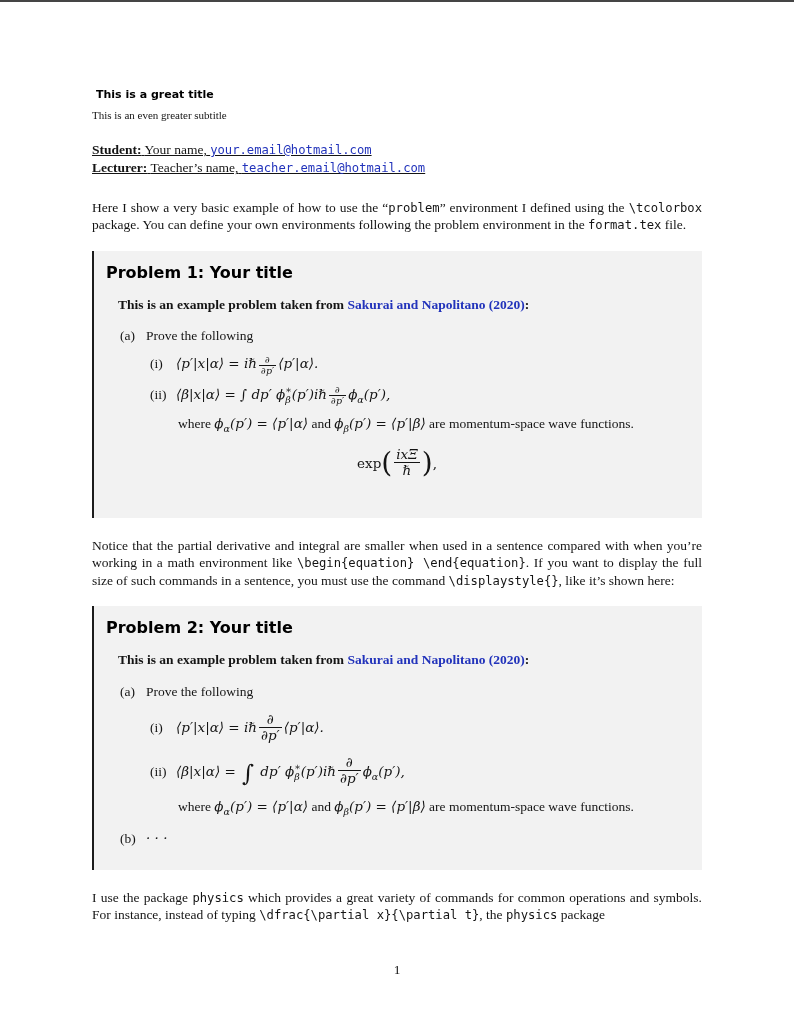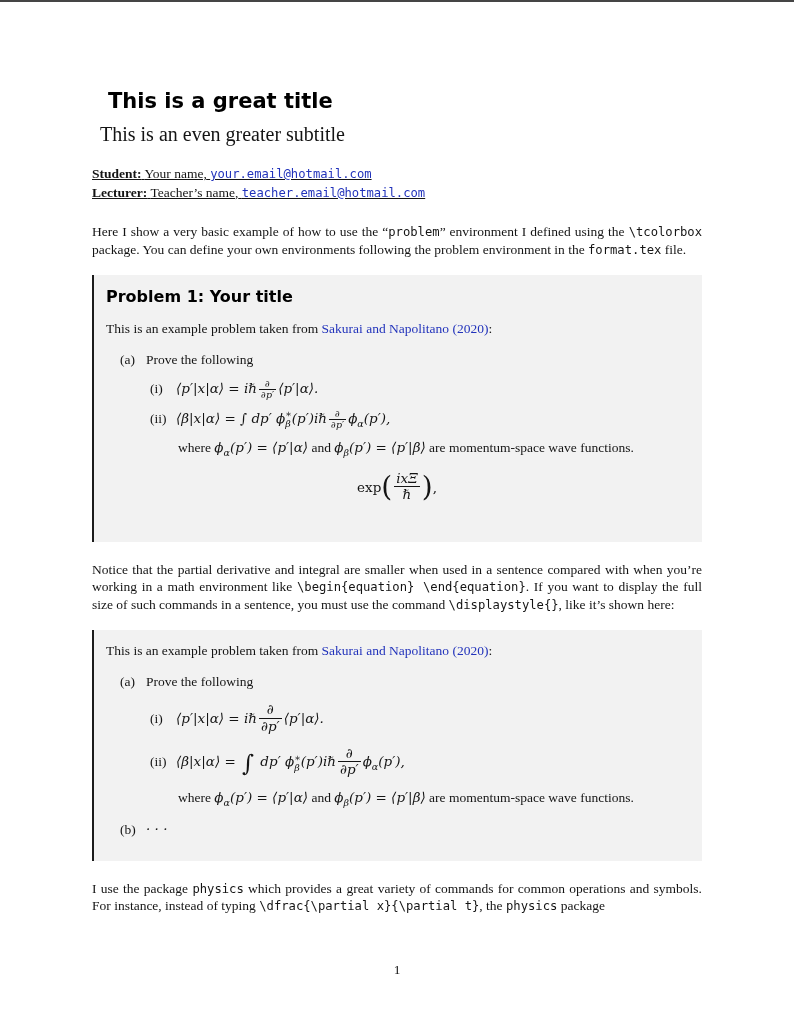--- a/index.html
+++ b/index.html
@@ -10,23 +10,23 @@
     background:#ffffff;
     box-sizing:border-box;
     padding:86px 92px 0 92px;
     border-top:2px solid #454545;
     font-family:"Liberation Serif","DejaVu Serif",serif;
     font-size:13.5px; line-height:1.27; color:#141414;
     overflow:hidden;
   }
   h1.doc-title {
     font-family:"DejaVu Sans","Liberation Sans",sans-serif;
-    font-size:21px; font-weight:bold; margin:0 0 7px 16px; color:#000;
+    font-size:11px; font-weight:bold; margin:0 0 7px 4px; color:#000;
   }
-  h2.doc-subtitle { font-size:20px; font-weight:normal; margin:0 0 18px 8px; }
+  h2.doc-subtitle { font-size:11px; font-weight:normal; margin:0 0 18px 0; }
   .meta { margin:0 0 21px 0;text-decoration:underline; }
   .meta-line { line-height:17.5px; }
   .meta-label { font-weight:bold; }
   a.email {
     font-family:"DejaVu Sans Mono","Liberation Mono",monospace;
     font-size:12.2px; color:#2233bb; text-decoration:none;
   }
   p.para { margin:0 0 17px 0; text-align:justify; }
   code.tt {
     font-family:"DejaVu Sans Mono","Liberation Mono",monospace;
@@ -35,21 +35,21 @@
   .problem {
     background:#f2f2f2;
     border-left:2.5px solid #1c1c1c;
     padding:12px 14px 13px 12px;
     margin:0 0 19px 0;
   }
   .problem-header {
     font-family:"DejaVu Sans","Liberation Sans",sans-serif;
     font-weight:bold; font-size:16px; margin:0 0 13px 0; color:#000;
   }
-  p.p-intro { margin:0 0 14px 0; }
+  p.p-intro { margin:0 0 14px 12px;font-weight:bold; }
   a.cite { color:#2233bb; text-decoration:none; }
   .item { margin:0 0 10px 14px; }
   .enum { display:inline-block; min-width:26px; }
   .subitem { margin:0 0 8px 44px; }
   .subitem.tall { margin:12px 0 12px 44px; }
   .enum2 { display:inline-block; min-width:26px; font-style:normal; }
   .where-line { margin:3px 0 12px 72px; }
   .item-cont { margin:10px 2px 2px 40px; text-align:justify; }
   .math { font-family:"DejaVu Serif","DejaVu Sans",serif; font-style:italic; }
   .math .up, .up { font-style:normal; }
@@ -103,20 +103,21 @@
     <div class="where-line"><span>where </span><span class="math">ϕ</span><sub class="mv">α</sub><span class="math">(p′) = ⟨p′|α⟩</span><span> and </span><span class="math">ϕ</span><sub class="mv">β</sub><span class="math">(p′) = ⟨p′|β⟩</span><span> are momentum-space wave functions.</span></div>
 
 
     <div class="display-eq math"><span class="up">exp</span><span class="bigp">(</span><span class="frac"><span class="num">ixΞ</span><span class="den">ℏ</span></span><span class="bigp">)</span><span class="up">,</span></div>
 
   </section>
 
   <p class="para"><span>Notice that the partial derivative and integral are smaller when used in a sentence compared with when you’re working in a math environment like </span><code class="tt">\begin{equation} \end{equation}</code><span>. If you want to display the full size of such commands in a sentence, you must use the command </span><code class="tt">\displaystyle{}</code><span>, like it’s shown here:</span></p>
 
   <section class="problem">
+    <div class="problem-header">Problem 2: Your title</div>
 
     <p class="p-intro"><span>This is an example problem taken from </span><a href="#" class="cite">Sakurai and Napolitano (2020)</a><span>:</span></p>
 
     <div class="item"><span class="enum">(a)</span><span>Prove the following</span></div>
 
     <div class="subitem tall"><span class="enum2">(i)</span><span class="math"><span>⟨p′|x|α⟩ = iℏ</span><span class="frac"><span class="num">∂</span><span class="den">∂p′</span></span><span>⟨p′|α⟩.</span></span></div>
 
     <div class="subitem tall"><span class="enum2">(ii)</span><span class="math"><span>⟨β|x|α⟩ = </span><span class="bigint">∫</span> <span>dp′ ϕ</span><span class="supsub"><span class="ss">∗</span><span class="ss">β</span></span><span>(p′)iℏ</span><span class="frac"><span class="num">∂</span><span class="den">∂p′</span></span><span>ϕ</span><sub class="mv">α</sub><span>(p′),</span></span></div>
 
     <div class="where-line"><span>where </span><span class="math">ϕ</span><sub class="mv">α</sub><span class="math">(p′) = ⟨p′|α⟩</span><span> and </span><span class="math">ϕ</span><sub class="mv">β</sub><span class="math">(p′) = ⟨p′|β⟩</span><span> are momentum-space wave functions.</span></div>

